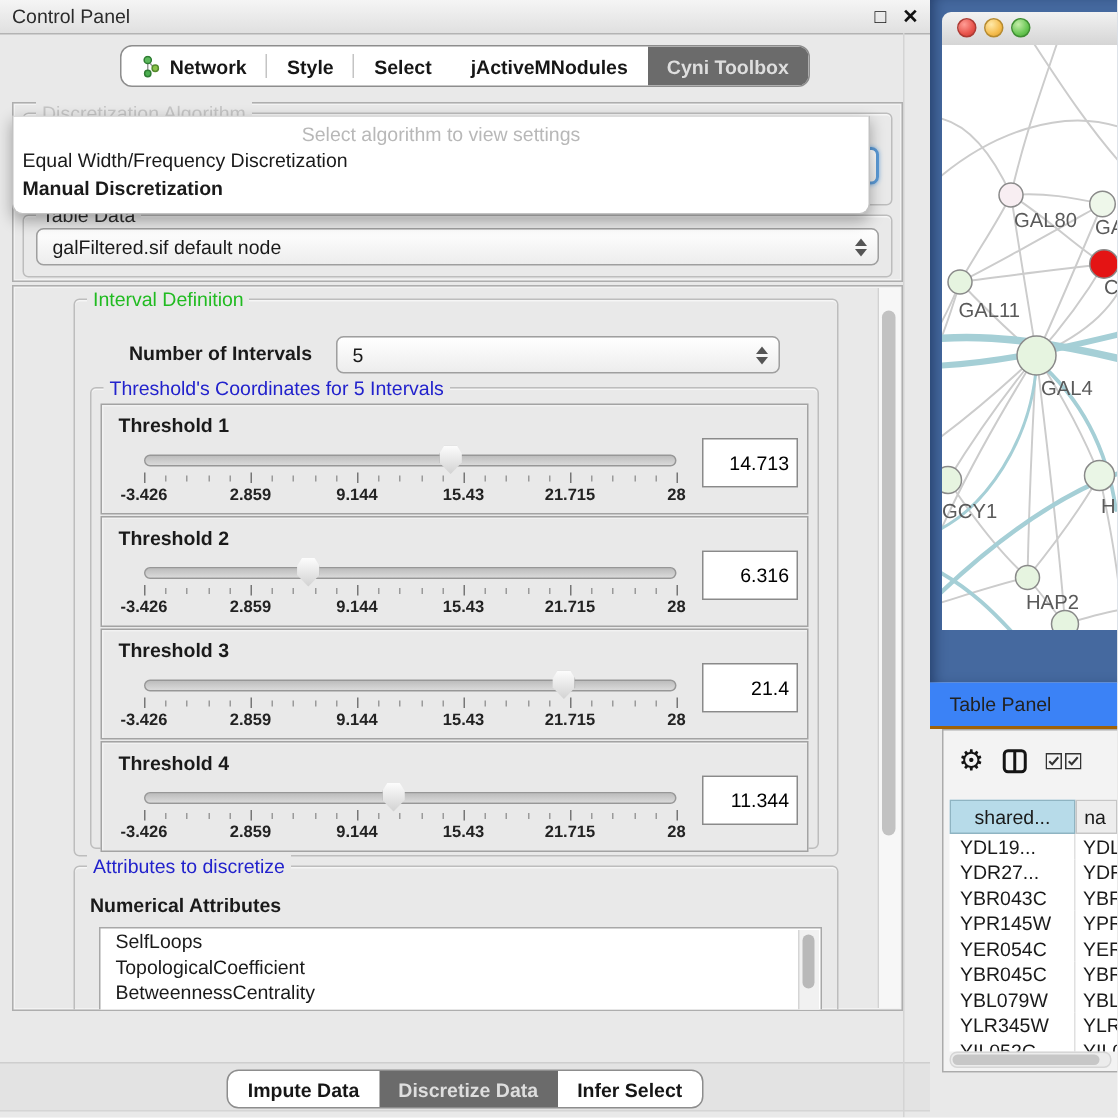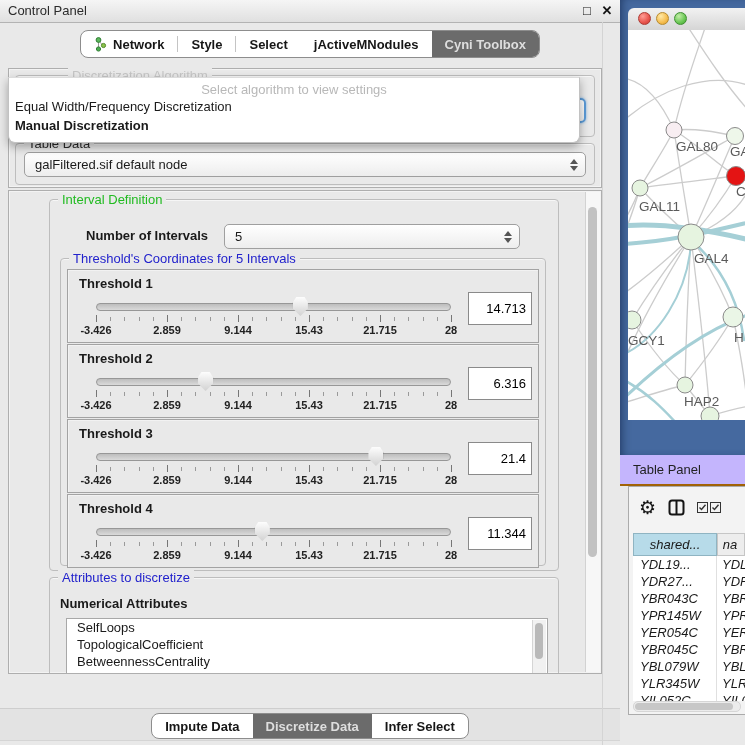--- a/index.html
+++ b/index.html
@@ -21,21 +21,21 @@
     border-radius:8px;overflow:hidden;}
   .tab{display:flex;align-items:center;padding:0 13px;font-weight:bold;color:#161616;white-space:nowrap;}
   .tab.active{background:#6b6b6b;color:#dedede;}
   .tabsep{width:1px;background:#c4c4c4;margin:5px 0;}
   .tab .ticon{margin-right:6px;display:inline-flex;}
 
   
   .bevel{border:1px solid #aeaeae;box-shadow:inset 0 0 0 1px #f3f3f3;background:#e9e9e9;}
   .group{position:absolute;border:1px solid #bdbdbd;border-radius:4px;box-shadow:inset 0 1px 0 #f6f6f6;}
   .legend{position:absolute;top:-8px;left:8px;background:#e9e9e9;padding:0 4px;line-height:15px;white-space:nowrap;}
-  .legend.gray{color:#c5c5c5;margin-left:44px;}
+  .legend.gray{color:#c5c5c5;}
   .legend.dark{color:#2c2c2c;}
   .legend.green{color:#21bb21;}
   .legend.blue{color:#2222cc;}
 
   
   .combo{position:absolute;height:25px;background:linear-gradient(#ffffff,#ededed);border:1px solid #9f9f9f;
     border-radius:5px;display:flex;align-items:center;padding:0 22px 0 10px;box-sizing:border-box;}
   .combo .val{flex:1;overflow:hidden;white-space:nowrap;}
   .spinner{position:absolute;right:7px;top:50%;transform:translateY(-50%);display:flex;flex-direction:column;gap:2px;}
   .arr{width:0;height:0;border-left:4px solid transparent;border-right:4px solid transparent;}
@@ -94,26 +94,26 @@
     box-shadow:inset 6px 0 9px -4px rgba(10,25,60,.55);}
   .net-titlebar{left:628px;top:8px;width:117px;height:22px;background:linear-gradient(#f2f2f2,#d5d5d5);
     border-radius:6px 0 0 0;border-bottom:1px solid #9b9b9b;}
   .light{position:absolute;top:4px;width:13px;height:13px;border-radius:50%;box-sizing:border-box;}
   .light.red{left:10px;background:radial-gradient(circle at 35% 30%,#ff9d95,#e8544c 60%,#c23b33);border:1px solid #ad3a33;}
   .light.yellow{left:28px;background:radial-gradient(circle at 35% 30%,#ffe9a8,#f5bd4f 60%,#d89c2b);border:1px solid #b68a2e;}
   .light.green{left:46px;background:radial-gradient(circle at 35% 30%,#c3eda8,#69c754 60%,#44a231);border:1px solid #3f8f32;}
   .net-canvas{left:628px;top:30px;width:117px;height:390px;background:#fff;overflow:hidden;}
 
   
-  .tp-header{left:620px;top:455px;width:125px;height:29px;background:#c4b5fd;border-bottom:2px solid #a16207;}
+  .tp-header{left:620px;top:455px;width:125px;height:29px;background:#3b82f6;border-bottom:2px solid #a16207;}
   .tp-title{position:absolute;left:13px;top:0;line-height:29px;color:#222;}
   .tp-body{left:628px;top:486px;width:116px;height:227px;background:#f3f3f3;border:1px solid #ababab;overflow:hidden;}
   .tp-toolbar{position:absolute;left:0;top:0;right:0;height:40px;display:flex;align-items:center;gap:12px;padding-left:10px;}
   .gear{font-size:19px;line-height:19px;color:#141414;}
-  .tp-table{position:absolute;left:4px;top:46px;right:0;bottom:13px;background:#fff;overflow:hidden;font-style:italic;}
+  .tp-table{position:absolute;left:4px;top:46px;right:0;bottom:13px;background:#fff;overflow:hidden;}
   .thead{display:flex;height:23px;}
   .th{box-sizing:border-box;border:1px solid #b6c9cf;line-height:21px;overflow:hidden;white-space:nowrap;}
   .th.c1{width:84px;background:#b7dbe9;text-align:center;border-color:#8fb4c2;}
   .th.c2{flex:1;background:#ededed;border-color:#c6c6c6;text-align:center;padding-right:2px;}
   .trow{display:flex;height:17px;line-height:17px;}
   .td{overflow:hidden;white-space:nowrap;box-sizing:border-box;}
   .td.c1{width:84px;padding-left:7px;border-right:1px solid #e0e0e0;}
   .td.c2{flex:1;padding-left:5px;}
   .hscroll{position:absolute;left:4px;right:4px;bottom:2px;height:9px;background:#ececec;border:1px solid #d6d6d6;border-radius:5px;}
   .hthumb{position:absolute;left:1px;top:1px;bottom:1px;width:92%;background:#c7c7c7;border-radius:4px;}

